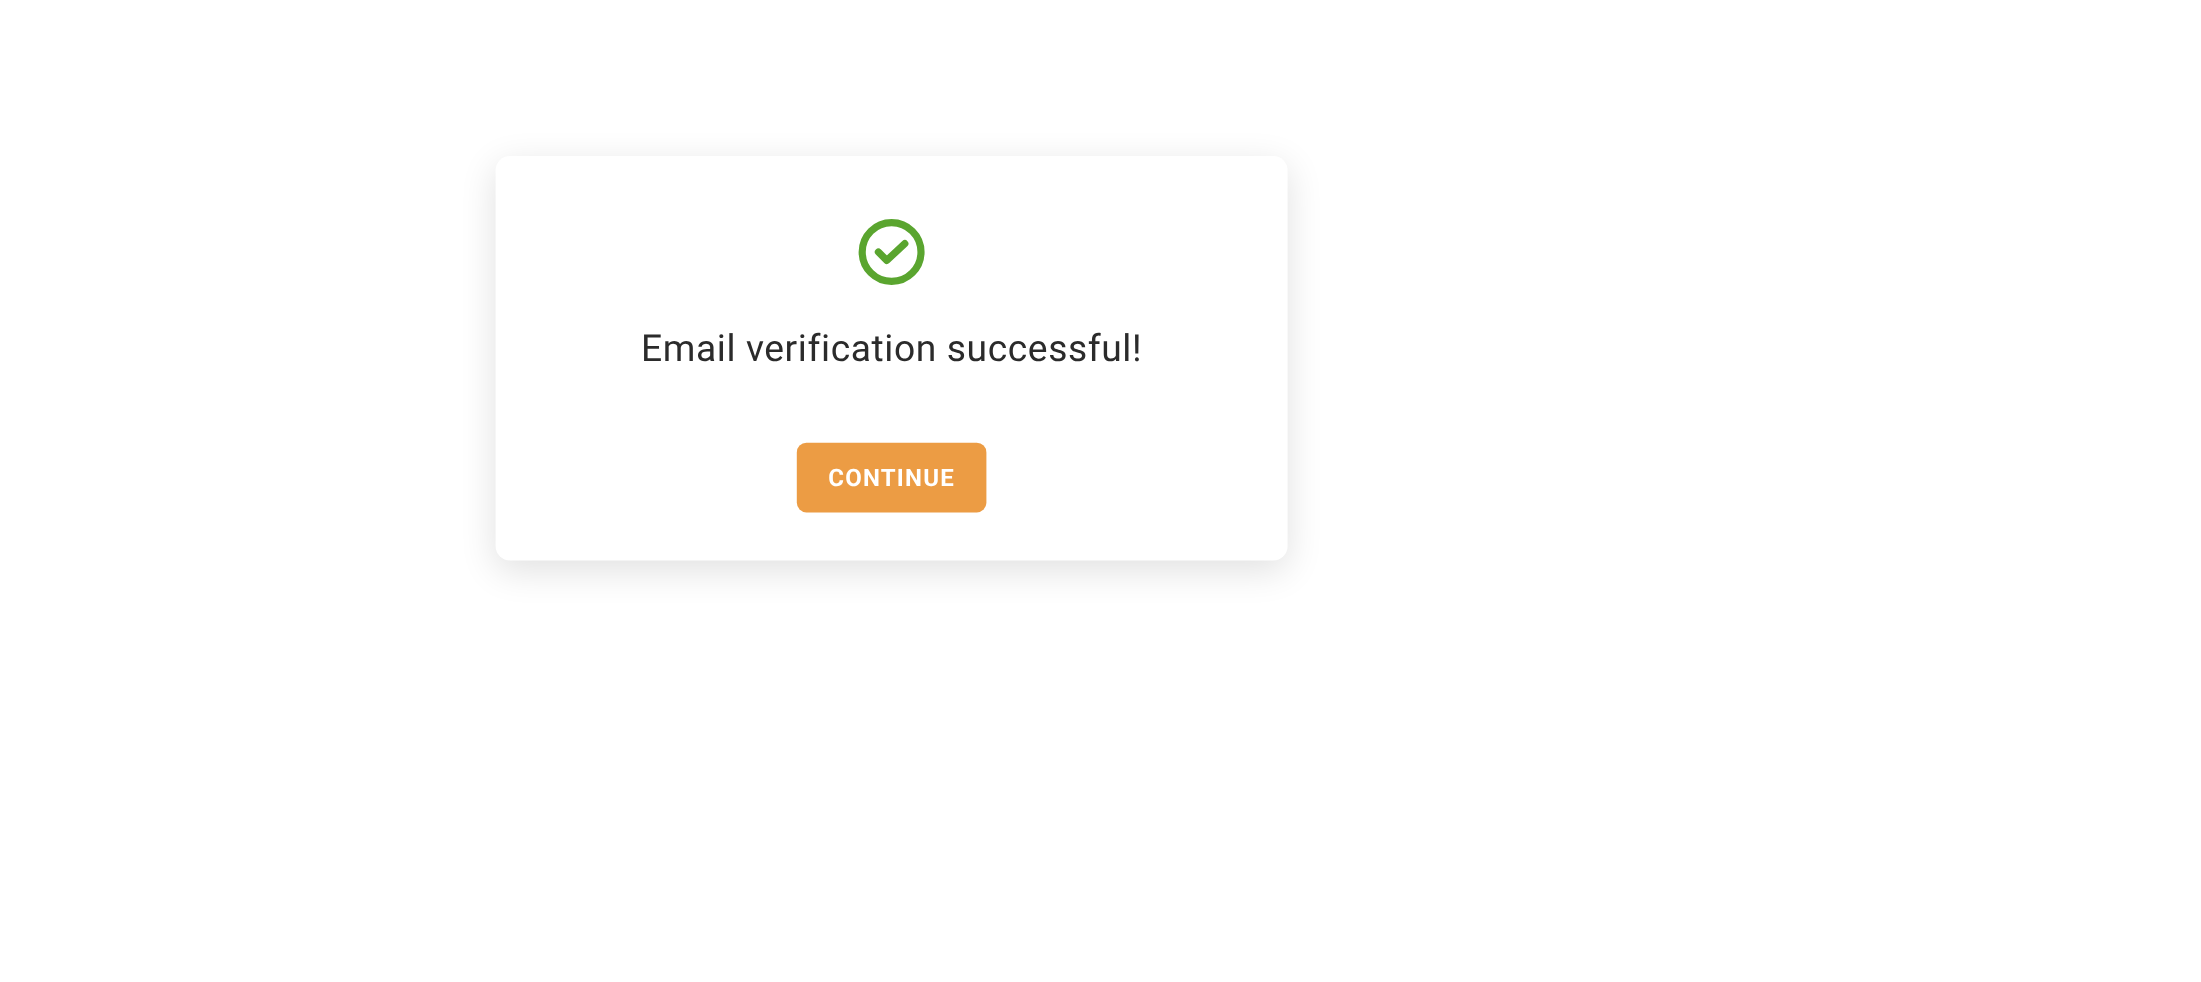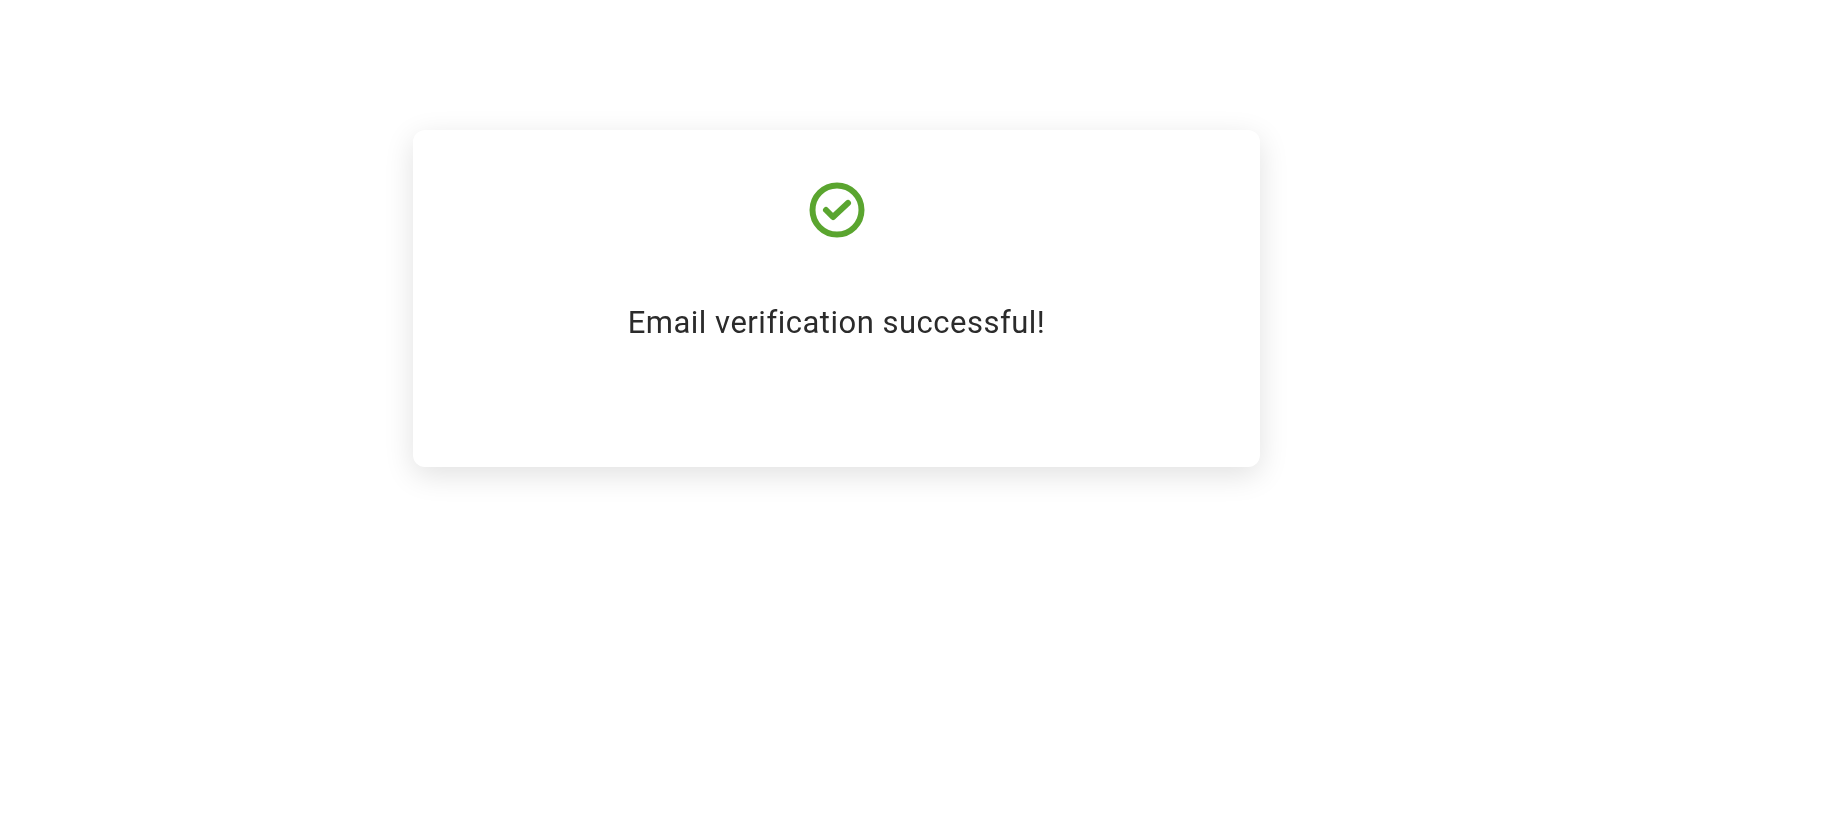--- a/index.html
+++ b/index.html
@@ -11,30 +11,29 @@
       font-family: -apple-system, BlinkMacSystemFont, "Segoe UI", Roboto, Helvetica, Arial, sans-serif;
       background: #ffffff;
       width: 1834px;
       height: 818px;
       position: relative;
     }
     .card {
       position: absolute;
       left: 413px;
       top: 130px;
-      width: 847px;
+      width: 660px;
       height: 337px;
       background: #ffffff;
       border-radius: 12px;
       box-shadow: 0 8px 30px rgba(0, 0, 0, 0.12);
       display: flex;
       flex-direction: column;
       align-items: center;
       padding-top: 52px;
-      gap: 32px;
     }
     .check-icon {
       width: 56px;
       height: 56px;
       display: flex;
       align-items: center;
       justify-content: center;
     }
     .check-icon svg {
       width: 56px;
@@ -65,13 +64,14 @@
 <body>
 
 <div class="card">
   <div class="check-icon">
     <svg viewBox="0 0 56 56" fill="none">
       <circle cx="28" cy="28" r="24.5" stroke="#5aa52f" stroke-width="6"></circle>
       <path d="M17 28 L24 35 L39 21" stroke="#5aa52f" stroke-width="6" stroke-linecap="round" stroke-linejoin="round" fill="none"></path>
     </svg>
   </div>
   <h1 class="heading">Email verification successful!</h1>
+  <button class="continue-button">CONTINUE</button>
 </div>
 
 </body></html>

